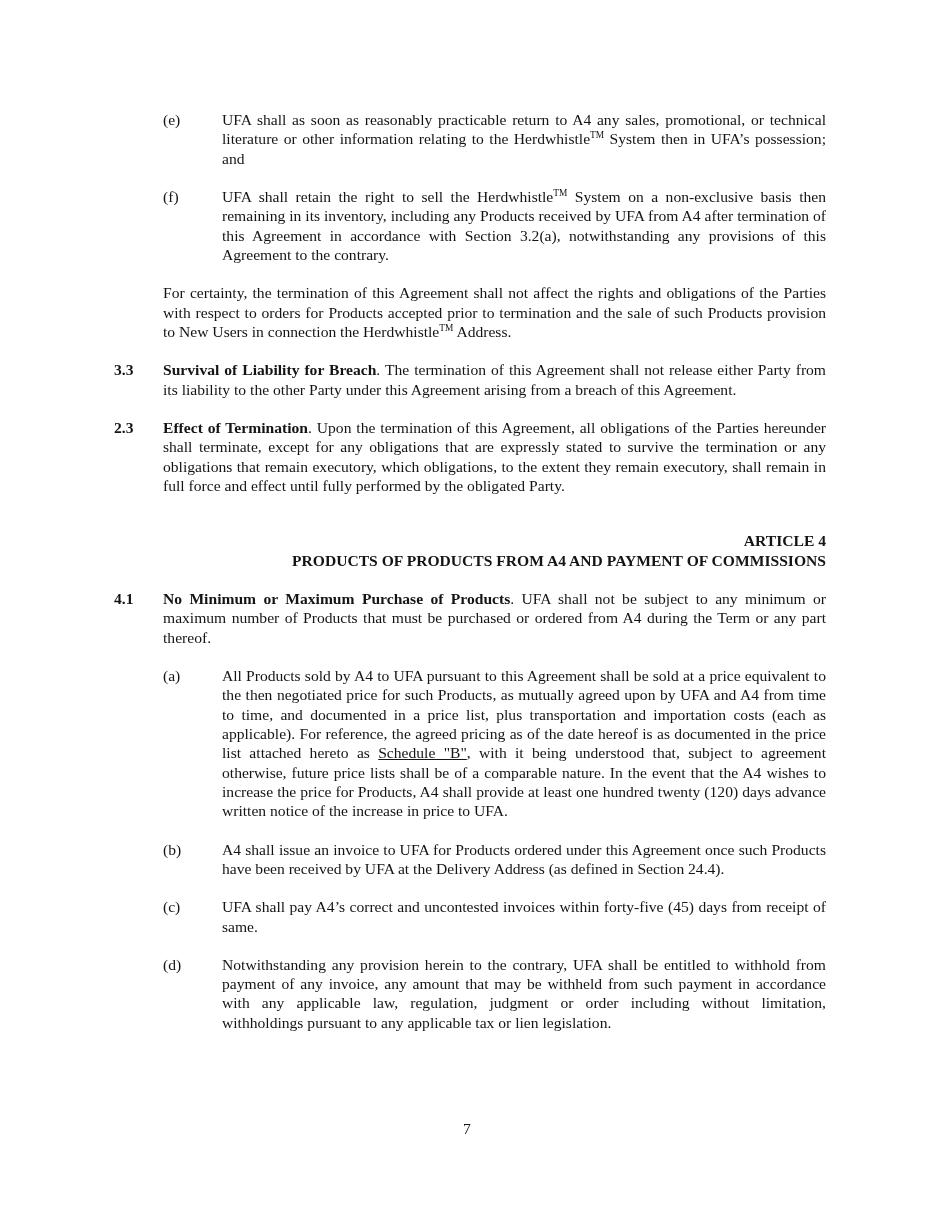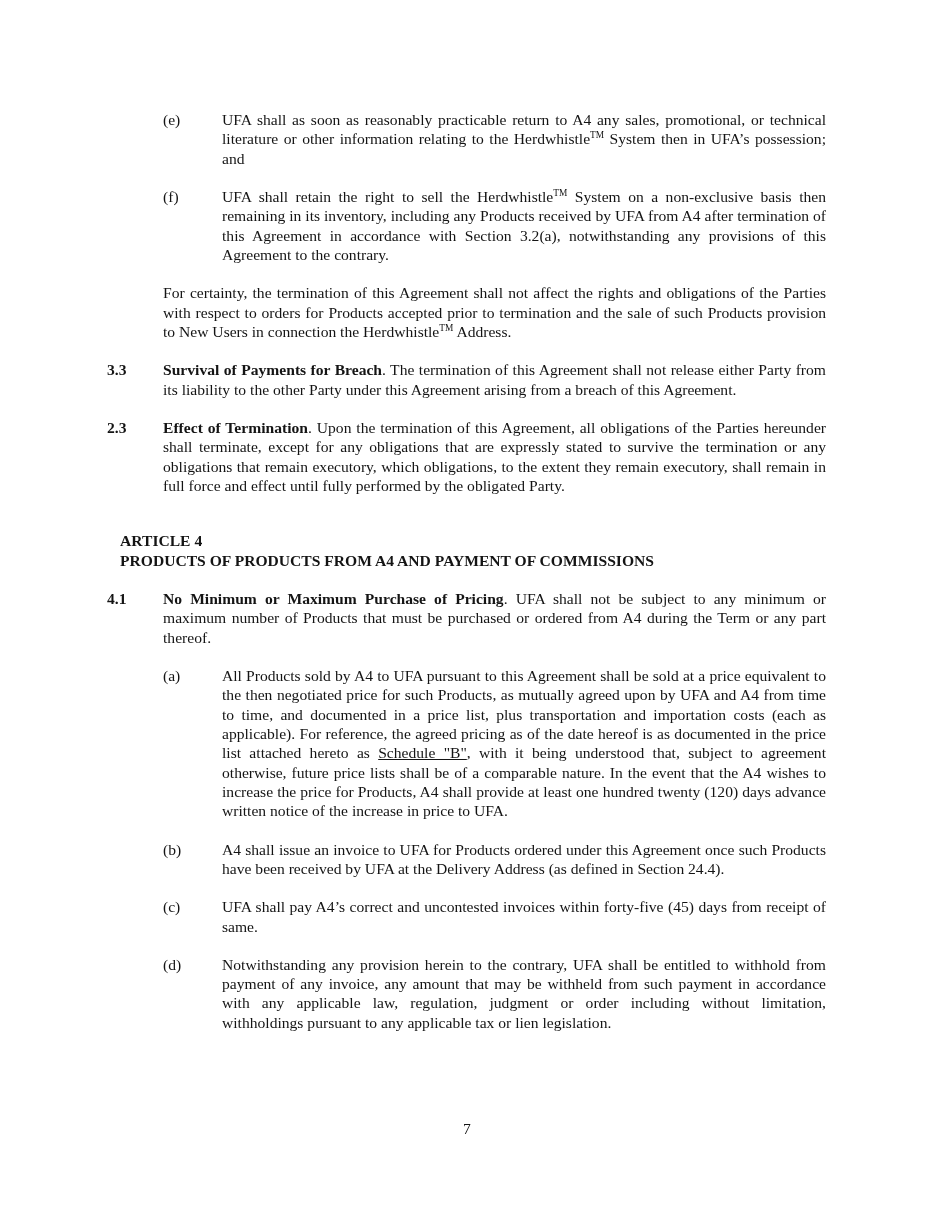--- a/index.html
+++ b/index.html
@@ -14,24 +14,24 @@
     font-size: 15.6px;
     line-height: 1.24;
     padding: 110px 108px 0 100px;
   }
   .block { margin-bottom: 19px; }
   
   .subitem { position: relative; padding-left: 122px; text-align: justify; }
   .subitem .label { position: absolute; left: 63px; top: 0; }
   
   .section { position: relative; padding-left: 63px; text-align: justify; }
-  .section .num { position: absolute; left: 7px; top: 0; font-weight: bold; }
+  .section .num { position: absolute; left: 14px; top: 0; font-weight: bold; }
   
   .flush { padding-left: 63px; text-align: justify; }
-  .article { text-align: left; font-weight: bold; margin: 36px 0 19px 0; padding-left: 20px; }
+  .article { text-align: right; font-weight: bold; margin: 36px 0 19px 0; padding-left: 20px; }
   sup { font-size: 0.60em; vertical-align: super; line-height: 0; }
   b { font-weight: bold; }
   .u { text-decoration: underline; }
   .footer {
     position: absolute;
     left: 0; bottom: 72px;
     width: 100%;
     text-align: center;
   }
 </style>
@@ -49,36 +49,36 @@
     <span class="label">(f)</span>
     <span><span>UFA shall retain the right to sell the Herdwhistle</span><sup>TM</sup><span> System on a non-exclusive basis then remaining in its inventory, including any Products received by UFA from A4 after termination of this Agreement in accordance with Section 3.2(a), notwithstanding any provisions of this Agreement to the contrary.</span></span>
   </div>
 
   <div class="flush block">
     <span>For certainty, the termination of this Agreement shall not affect the rights and obligations of the Parties with respect to orders for Products accepted prior to termination and the sale of such Products provision to New Users in connection the Herdwhistle</span><sup>TM</sup><span> Address.</span>
   </div>
 
   <div class="section block">
     <span class="num">3.3</span>
-    <span><b>Survival of Payments for Breach</b><span>.  The termination of this Agreement shall not release either Party from its liability to the other Party under this Agreement arising from a breach of this Agreement.</span></span>
+    <span><b>Survival of Liability for Breach</b><span>.  The termination of this Agreement shall not release either Party from its liability to the other Party under this Agreement arising from a breach of this Agreement.</span></span>
   </div>
 
   <div class="section block">
     <span class="num">2.3</span>
     <span><b>Effect of Termination</b><span>.  Upon the termination of this Agreement, all obligations of the Parties hereunder shall terminate, except for any obligations that are expressly stated to survive the termination or any obligations that remain executory, which obligations, to the extent they remain executory, shall remain in full force and effect until fully performed by the obligated Party.</span></span>
   </div>
 
   <div class="article">
     <div>ARTICLE 4</div>
     <div>PRODUCTS OF PRODUCTS FROM A4 AND PAYMENT OF COMMISSIONS</div>
   </div>
 
   <div class="section block">
     <span class="num">4.1</span>
-    <span><b>No Minimum or Maximum Purchase of Pricing</b><span>.  UFA shall not be subject to any minimum or maximum number of Products that must be purchased or ordered from A4 during the Term or any part thereof.</span></span>
+    <span><b>No Minimum or Maximum Purchase of Products</b><span>.  UFA shall not be subject to any minimum or maximum number of Products that must be purchased or ordered from A4 during the Term or any part thereof.</span></span>
   </div>
 
 
   <div class="subitem block">
     <span class="label">(a)</span>
     <span><span>All Products sold by A4 to UFA pursuant to this Agreement shall be sold at a price equivalent to the then negotiated price for such Products, as mutually agreed upon by UFA and A4 from time to time, and documented in a price list, plus transportation and importation costs (each as applicable).  For reference, the agreed pricing as of the date hereof is as documented in the price list attached hereto as </span><span class="u">Schedule "B"</span><span>, with it being understood that, subject to agreement otherwise, future price lists shall be of a comparable nature. In the event that the A4 wishes to increase the price for Products, A4 shall provide at least one hundred twenty (120) days advance written notice of the increase in price to UFA.</span></span>
   </div>
 
   <div class="subitem block">
     <span class="label">(b)</span>

